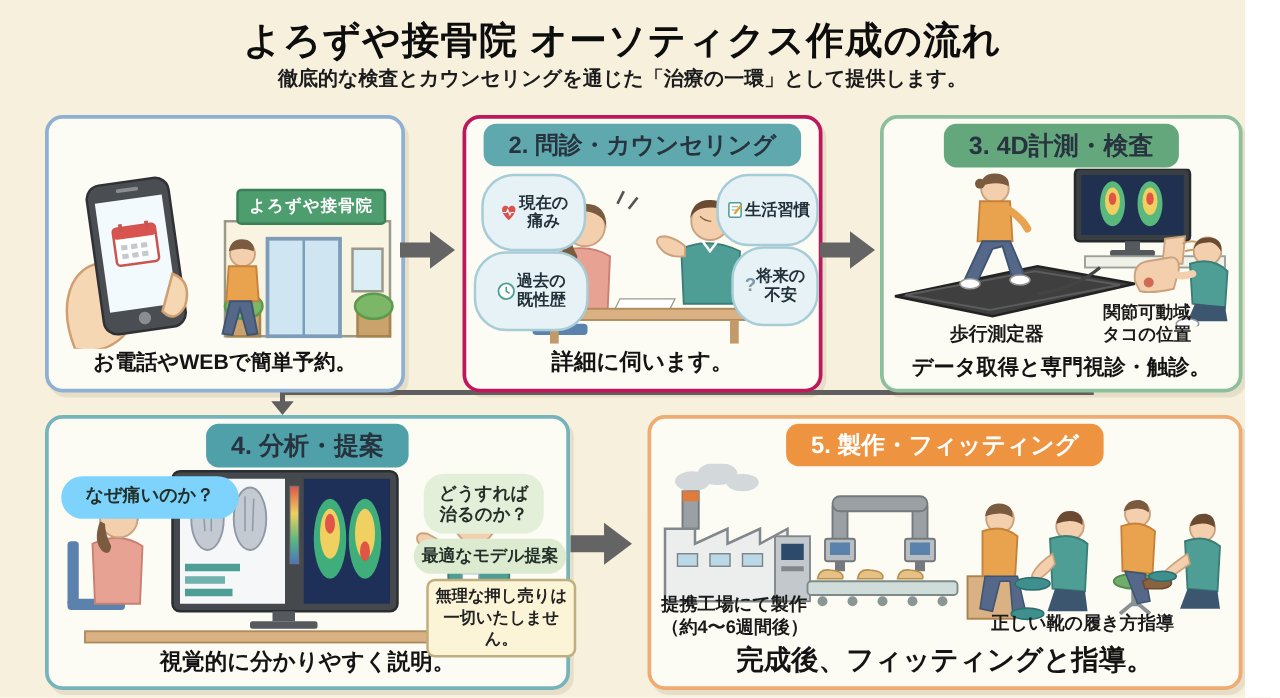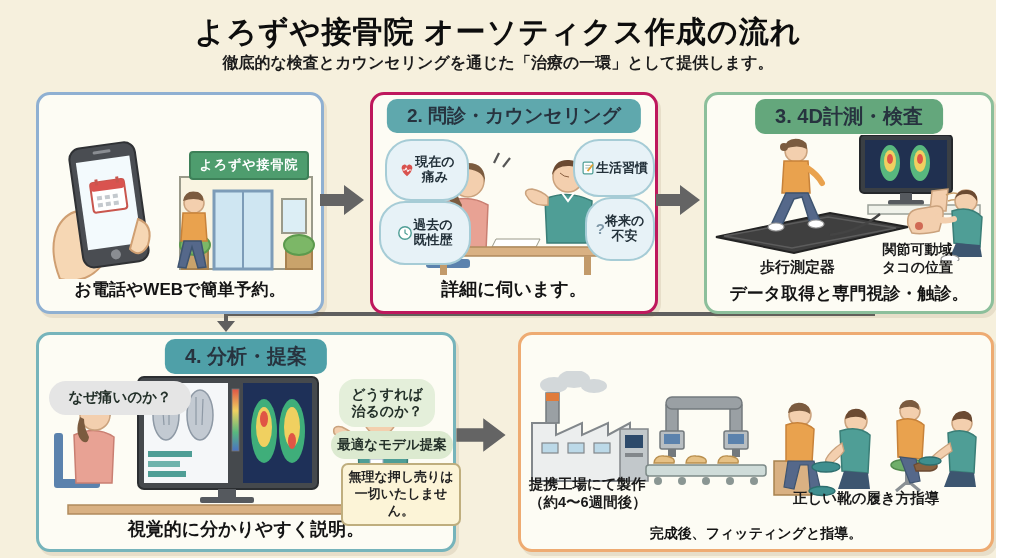--- a/index.html
+++ b/index.html
@@ -53,32 +53,32 @@
 
   
   .p3-label{position:absolute;font-weight:800;color:#1a1a1a;text-align:center;z-index:3;}
   #p3-gait{left:18px;top:163px;width:145px;font-size:15px;}
   #p3-joint{left:148px;top:146px;width:125px;font-size:14px;line-height:1.25;}
   #panel3 .caption{bottom:6px;font-size:17px;}
 
   
   .bubble4{position:absolute;display:flex;align-items:center;justify-content:center;
       font-weight:800;color:#233029;text-align:center;line-height:1.2;z-index:3;}
-  #p4-why{left:10px;top:46px;width:142px;height:34px;background:#e5e5e5;border-radius:18px;font-size:14.5px;}
+  #p4-why{left:10px;top:46px;width:142px;height:34px;background:#7dd3fc;border-radius:18px;font-size:14.5px;}
   #p4-how{left:300px;top:44px;width:96px;height:48px;background:#e4efda;border-radius:16px;font-size:14px;}
   #p4-model{left:292px;top:96px;width:122px;height:28px;background:#dcead0;border-radius:14px;font-size:13.5px;}
   #p4-note{position:absolute;left:302px;top:128px;width:108px;background:#fcf4d7;border:2px solid #bfae7e;
       border-radius:7px;padding:4px 4px;font-size:13px;font-weight:800;color:#222;text-align:center;line-height:1.3;z-index:3;}
   #panel4 .caption{bottom:8px;font-size:18px;}
 
   
   .p5-label{position:absolute;font-weight:800;color:#1a1a1a;text-align:left;z-index:3;}
   #p5-factory{left:8px;top:140px;width:196px;font-size:14.5px;line-height:1.25;}
   #p5-guide{left:272px;top:154px;width:190px;font-size:14.5px;}
-  #panel5 .caption{bottom:6px;font-size:14px;}
+  #panel5 .caption{bottom:6px;font-size:22px;}
 
   .flow-arrow{position:absolute;z-index:2;}
   #connector{position:absolute;left:0;top:0;z-index:1;pointer-events:none;}
 </style>
 </head>
 <body>
 
 <div id="stage">
 
   <div class="title">よろずや接骨院 オーソティクス作成の流れ</div>
@@ -318,20 +318,21 @@
       <rect x="26" y="130" width="300" height="9" fill="#d9b183" stroke="#b08a5c" stroke-width="1.5"></rect>
     </svg>
     <div class="caption">視覚的に分かりやすく説明。</div>
   </div>
 
   <svg class="flow-arrow" style="left:456px;top:416px;" width="50" height="38" viewBox="0 0 44 34">
     <polygon points="0,11 24,11 24,2 44,17 24,32 24,23 0,23" fill="#646464"></polygon>
   </svg>
 
   <div class="panel" id="panel5">
+    <div class="panel-header">5. 製作・フィッティング</div>
     <svg class="illus" style="top:36px;" width="464" height="142" viewBox="0 0 464 142">
       <g>
         <ellipse cx="30" cy="14" rx="14" ry="8" fill="#d3d8da"></ellipse>
         <ellipse cx="50" cy="8" rx="16" ry="9" fill="#d3d8da"></ellipse>
         <ellipse cx="70" cy="15" rx="13" ry="7" fill="#d3d8da"></ellipse>
         <rect x="22" y="22" width="13" height="30" fill="#9aa0a4" stroke="#73797d" stroke-width="1.5"></rect>
         <rect x="22" y="22" width="13" height="8" fill="#e07b3a"></rect>
         <path d="M8,52 L8,110 L106,110 L106,52 L84,64 L84,52 L58,64 L58,52 L32,64 L32,52 Z" fill="#eceeee" stroke="#82878b" stroke-width="2"></path>
         <rect x="18" y="72" width="16" height="10" fill="#bcd9e8" stroke="#82878b" stroke-width="1.2"></rect>
         <rect x="44" y="72" width="16" height="10" fill="#bcd9e8" stroke="#82878b" stroke-width="1.2"></rect>

